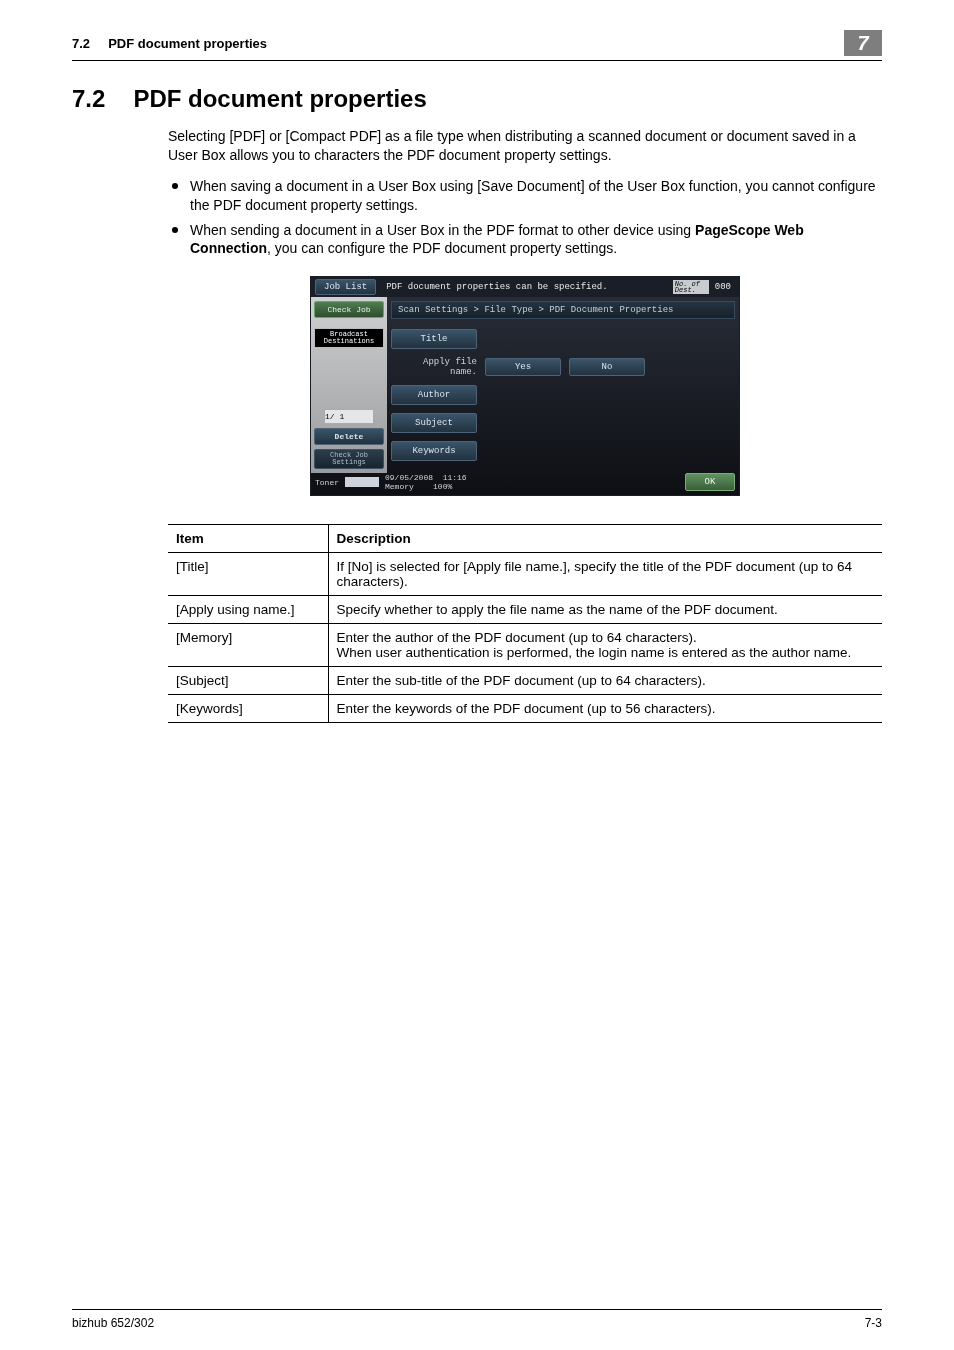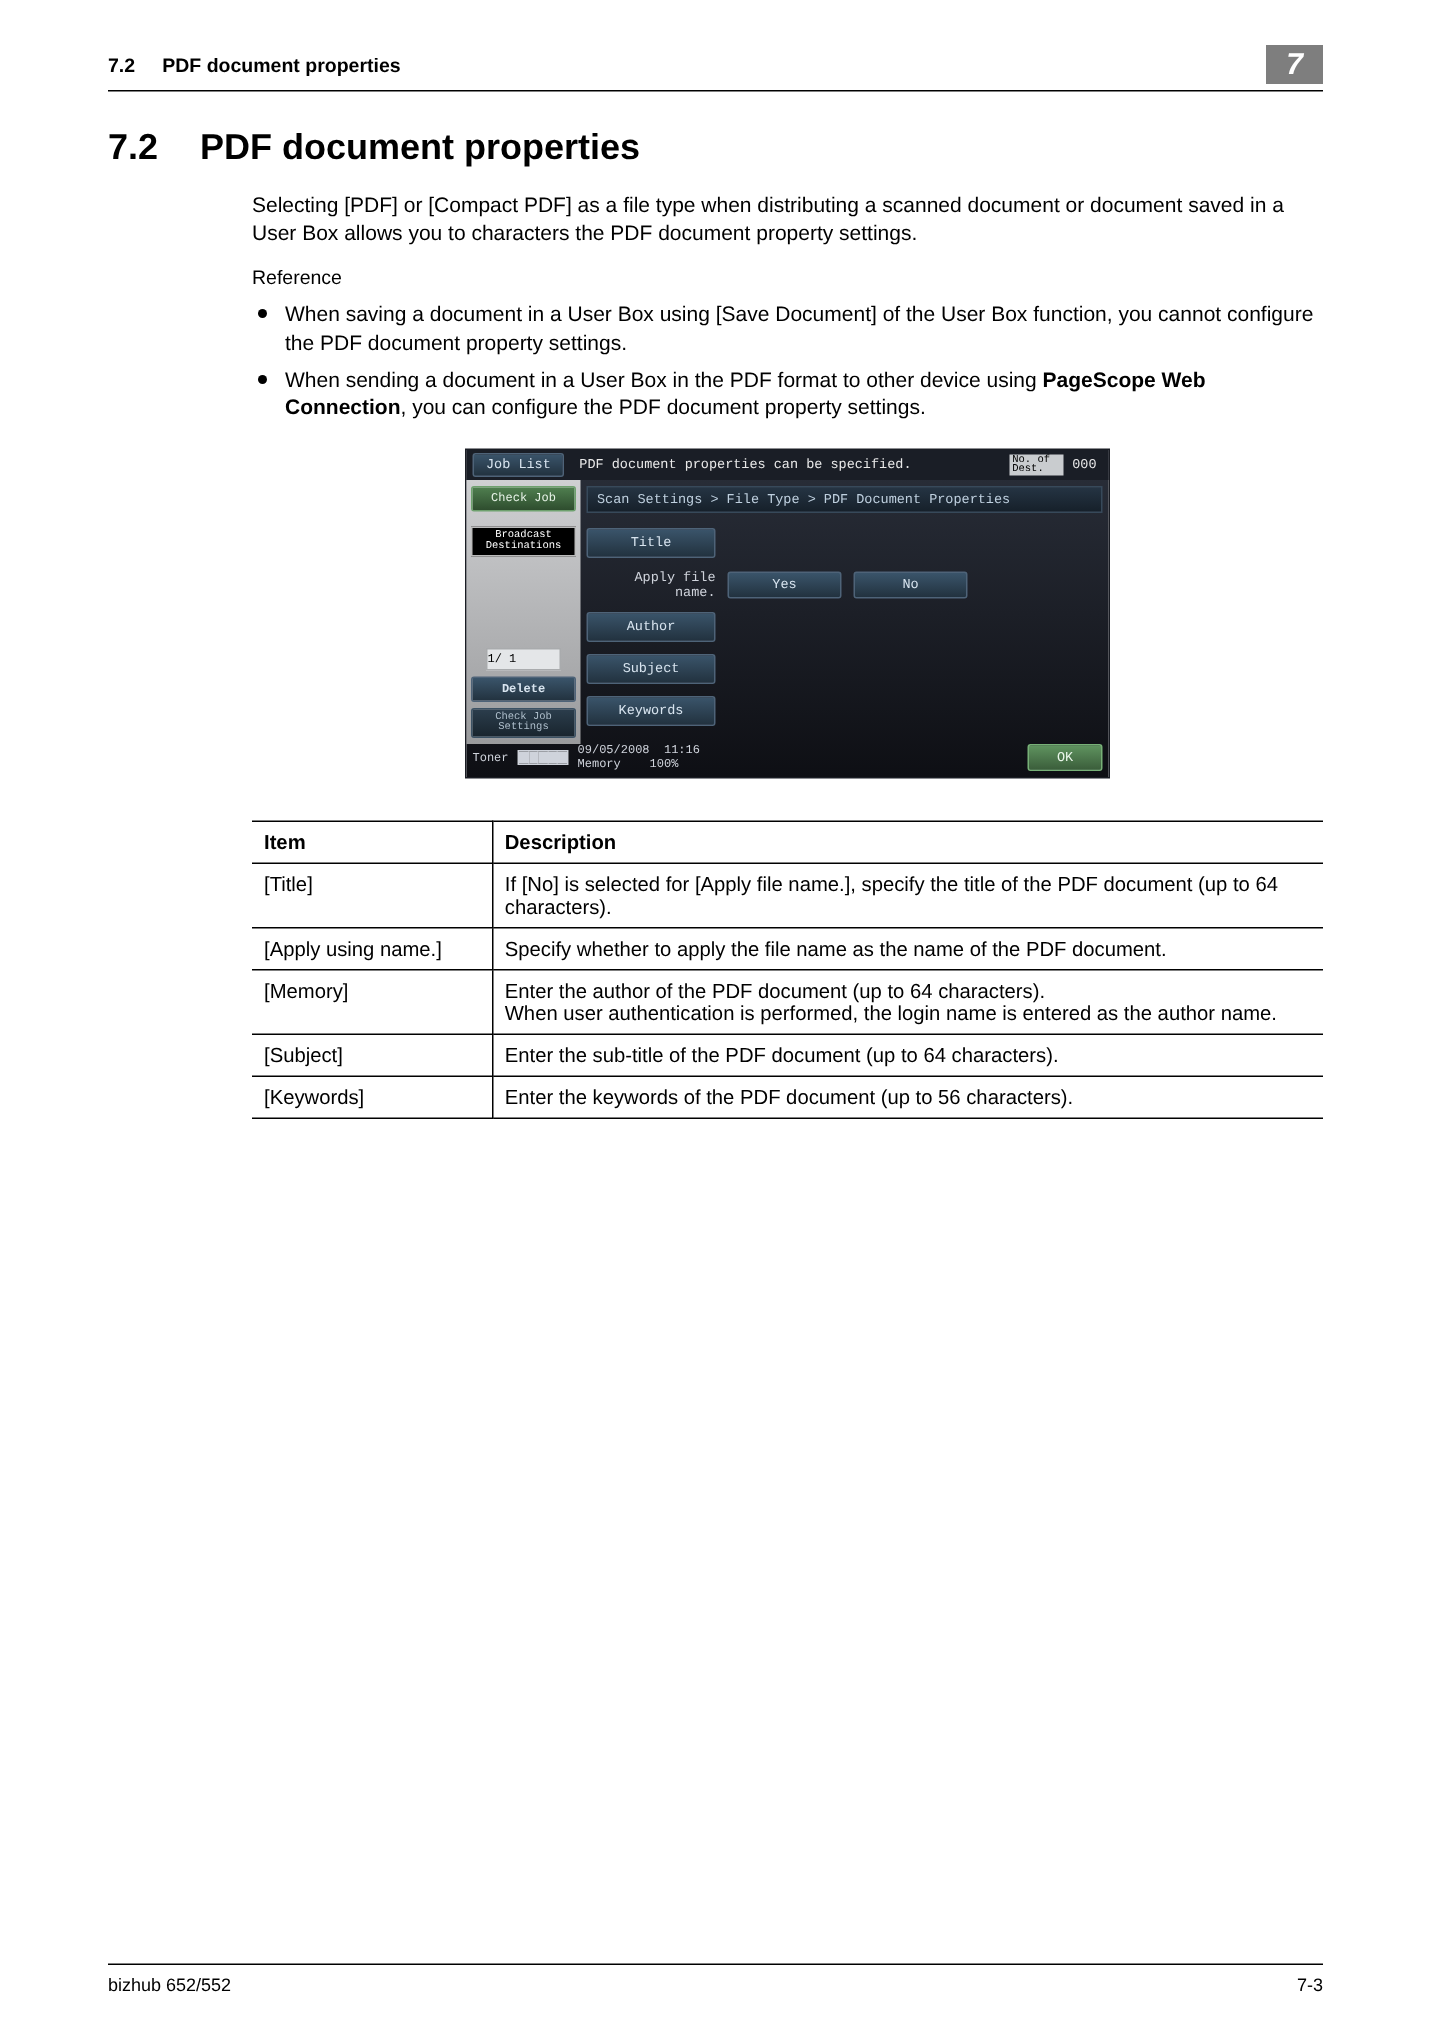--- a/index.html
+++ b/index.html
@@ -347,35 +347,34 @@
 
   <div class="section-row">
     <div class="section-num">7.2</div>
     <div class="section-title">PDF document properties</div>
   </div>
 
   <div class="body-col">
 
     <p class="para">Selecting [PDF] or [Compact PDF] as a file type when distributing a scanned document or document saved in a User Box allows you to characters the PDF document property settings.</p>
 
-    <p class="ref-label">Reference</p>
 
     <ul class="bullets">
       <li>When saving a document in a User Box using [Save Document] of the User Box function, you cannot configure the PDF document property settings.</li>
       <li>
         <span>When sending a document in a User Box in the PDF format to other device using </span><span class="bold">PageScope Web Connection</span><span>, you can configure the PDF document property settings.</span>
       </li>
     </ul>
 
     <div class="screenshot-wrap">
       <div class="mfp-panel">
         <div class="mfp-top">
           <div class="mfp-small-btn">Job List</div>
           <div class="msg">PDF document properties can be specified.</div>
-          <div class="dest-box" style="white-space:pre;">No. of
+          <div class="dest-box" style="white-space:pre;font-style:italic;">No. of
 Dest.</div>
           <div class="count">000</div>
         </div>
         <div class="mfp-body">
           <div class="mfp-side">
             <div class="check-job">Check Job</div>
             <div class="broadcast" style="white-space:pre;">Broadcast
 Destinations</div>
             <div class="mfp-side-spacer"></div>
             <div class="pager">1/  1</div>
@@ -452,17 +451,17 @@
         <tr>
           <td class="vline">[Keywords]</td>
           <td>Enter the keywords of the PDF document (up to 56 characters).</td>
         </tr>
       </tbody>
     </table>
 
   </div>
 
   <div class="page-footer">
-    <span>bizhub 652/552</span>
+    <span>bizhub 652/302</span>
     <span>7-3</span>
   </div>
 
 </div>
 
 </body></html>

